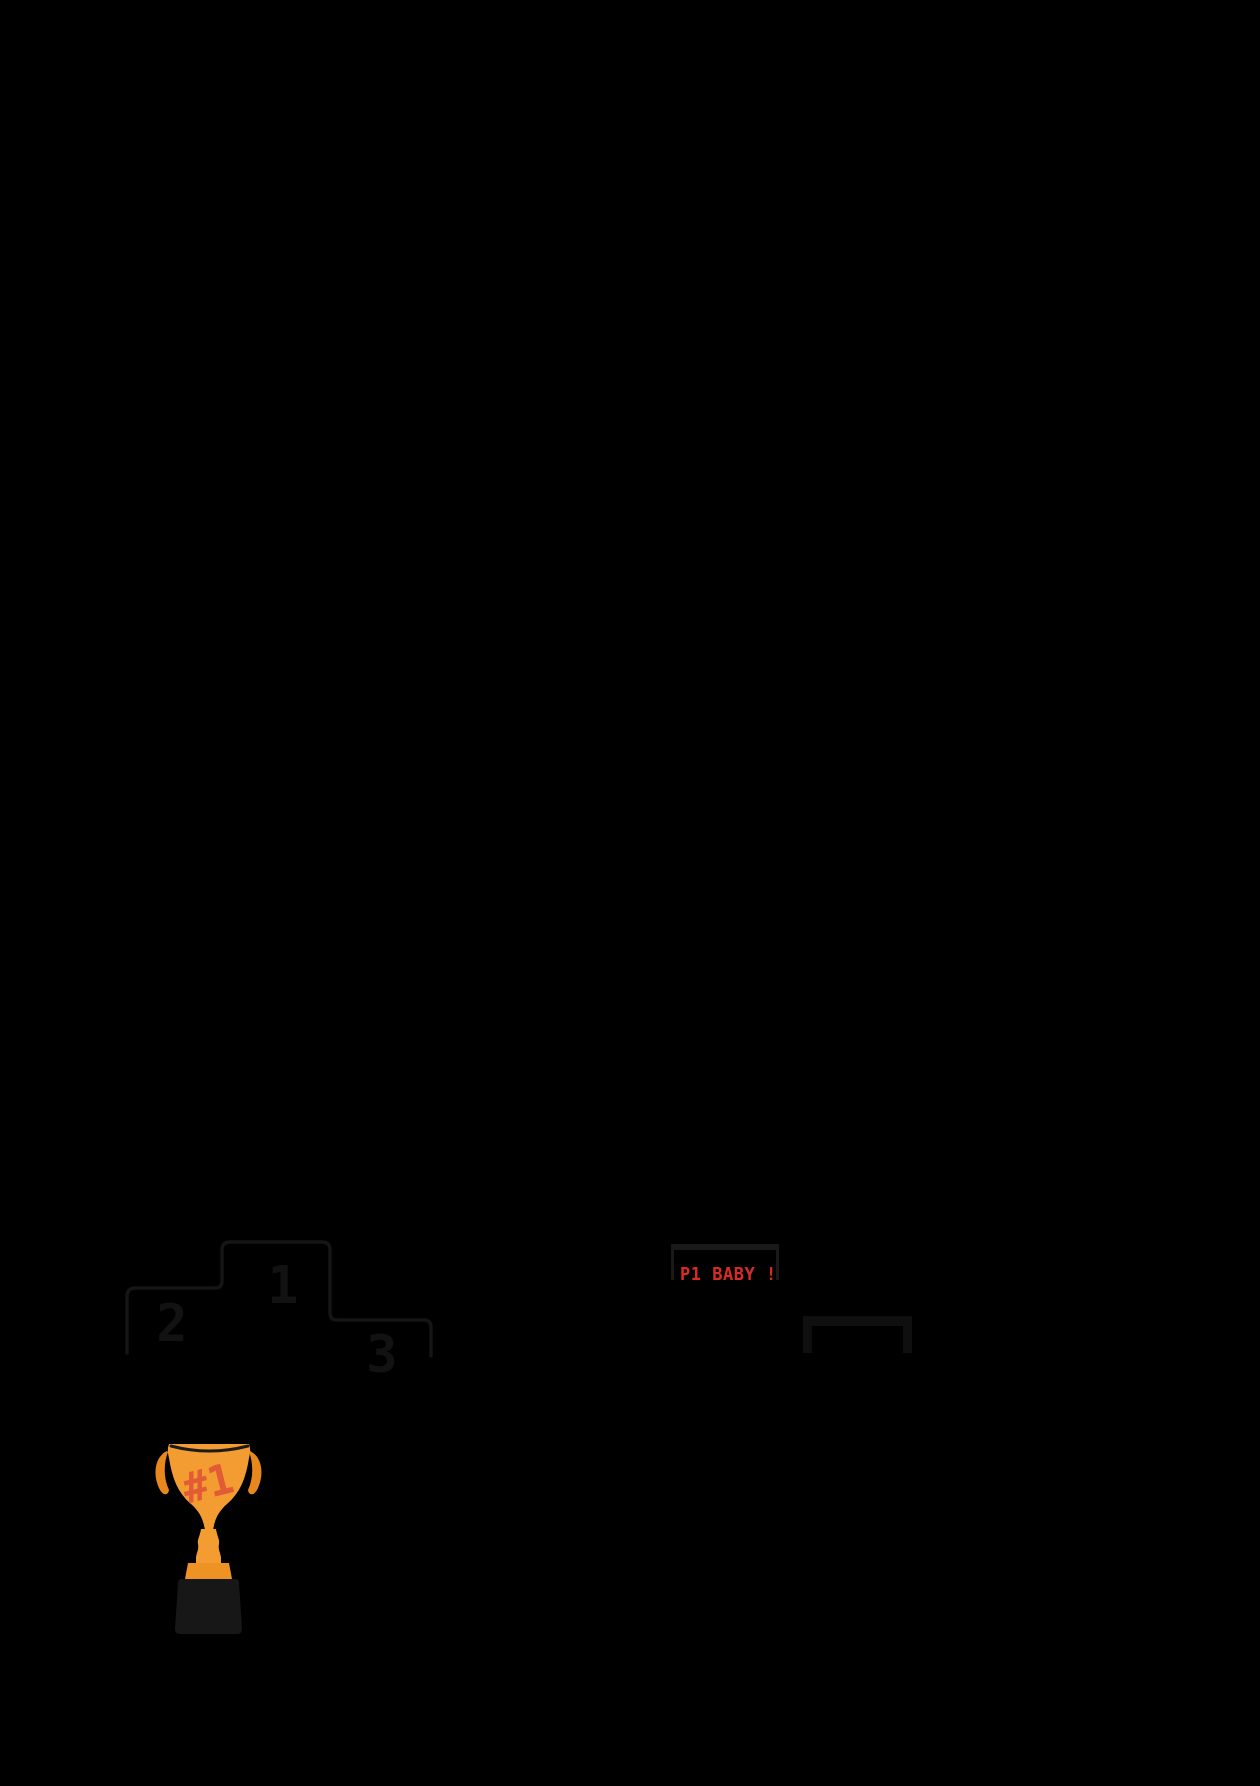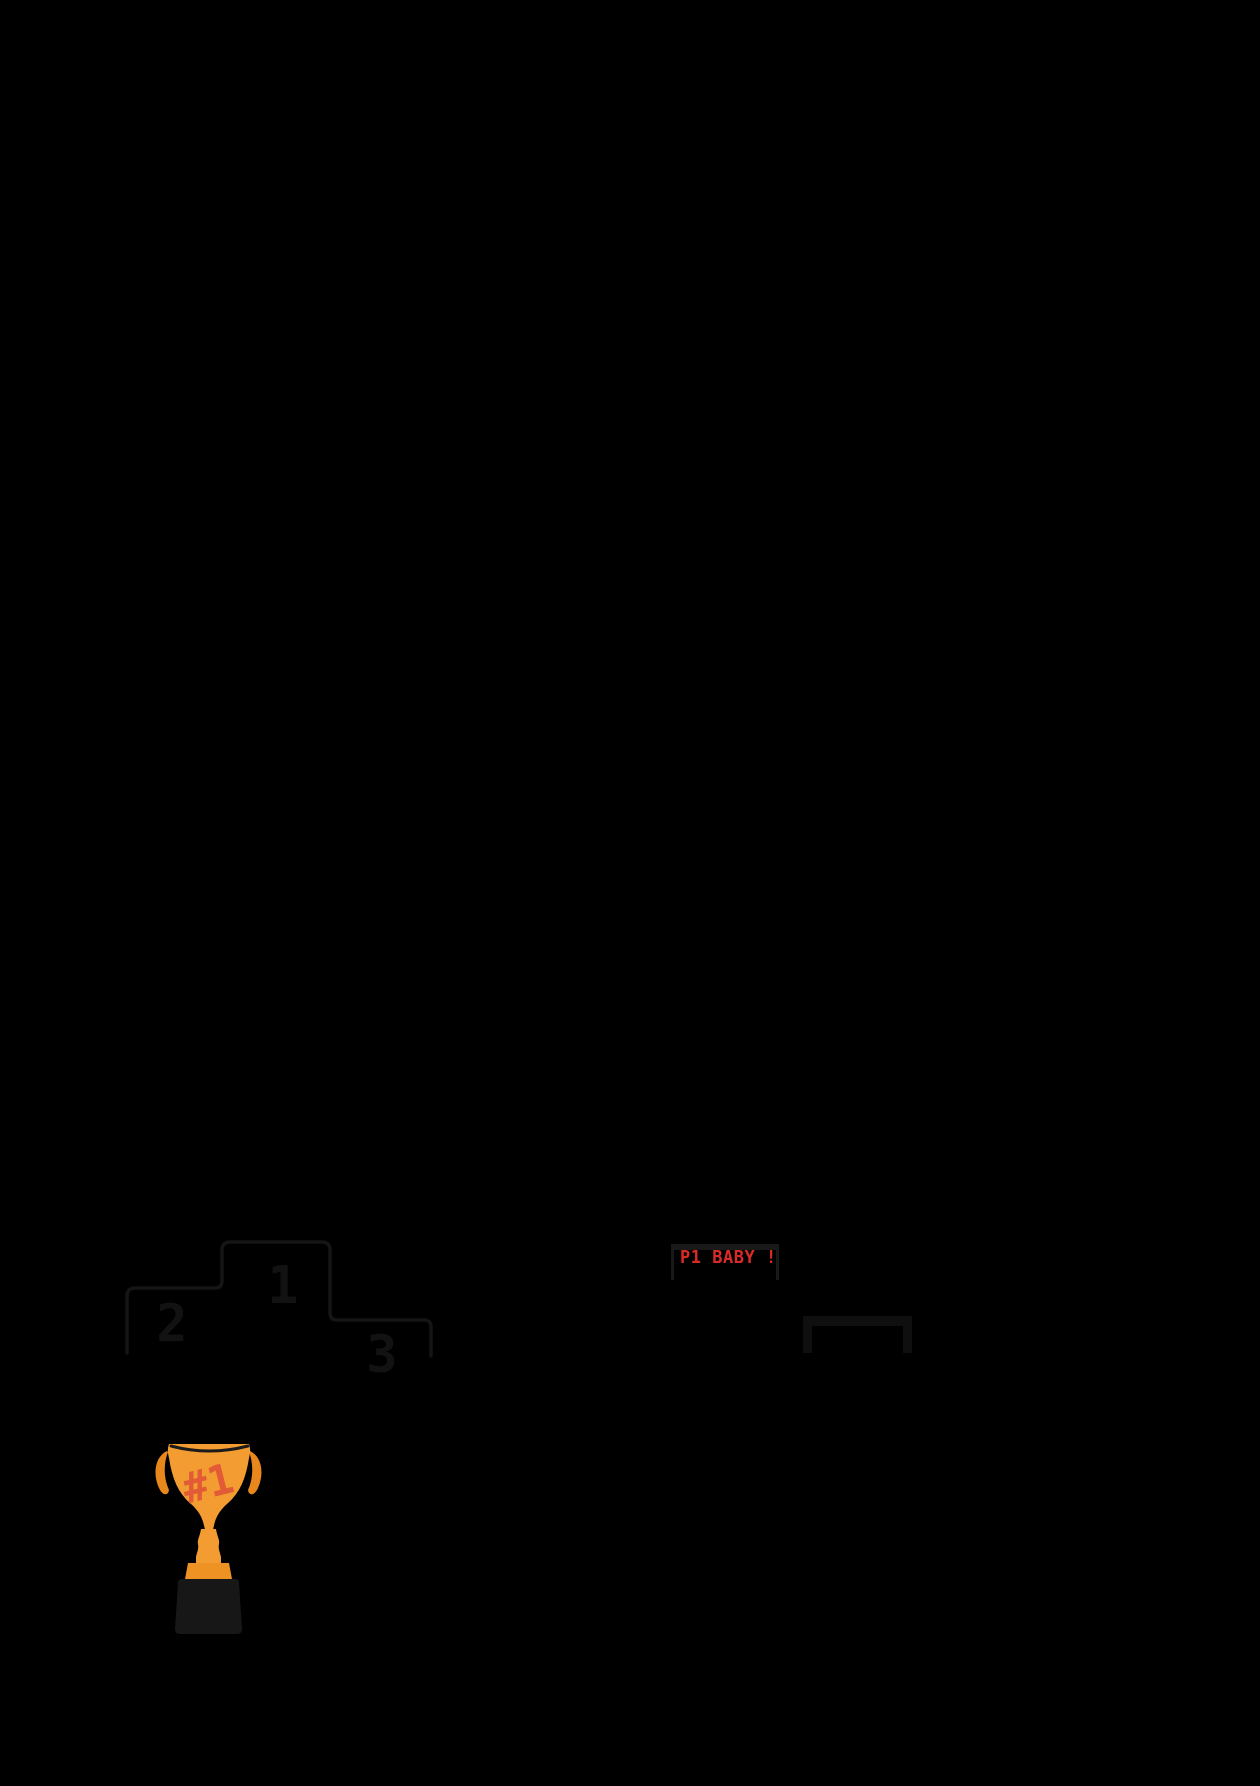--- a/index.html
+++ b/index.html
@@ -20,21 +20,21 @@
     fill: #121212; text-anchor: middle;
   }
 
   
   .bubble {
     position: absolute; left: 671px; top: 1244px;
     width: 108px; height: 36px; box-sizing: border-box;
     border-top: 6px solid #191919;
     border-left: 3px solid #191919;
     border-right: 3px solid #191919;
-    display: flex; 
+    display: flex; align-items: flex-end;
     padding-left: 6px;
   }
   .bubble-text {
     color: #D92B26; font-size: 17px; font-weight: bold;
     letter-spacing: 0.5px; line-height: 15px;
     margin-bottom: -2px; white-space: pre;
   }
 
   
   .table-shape {

